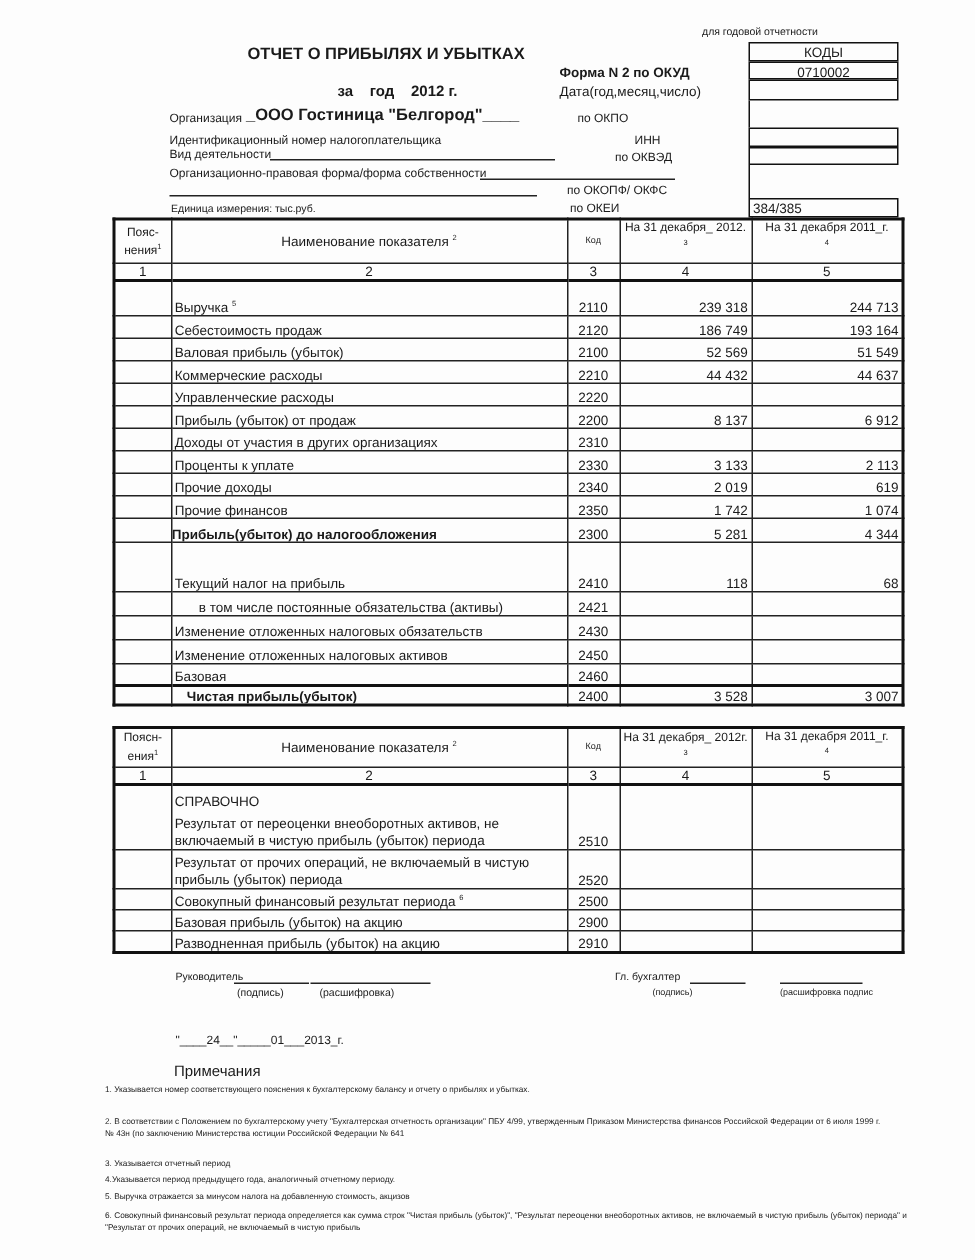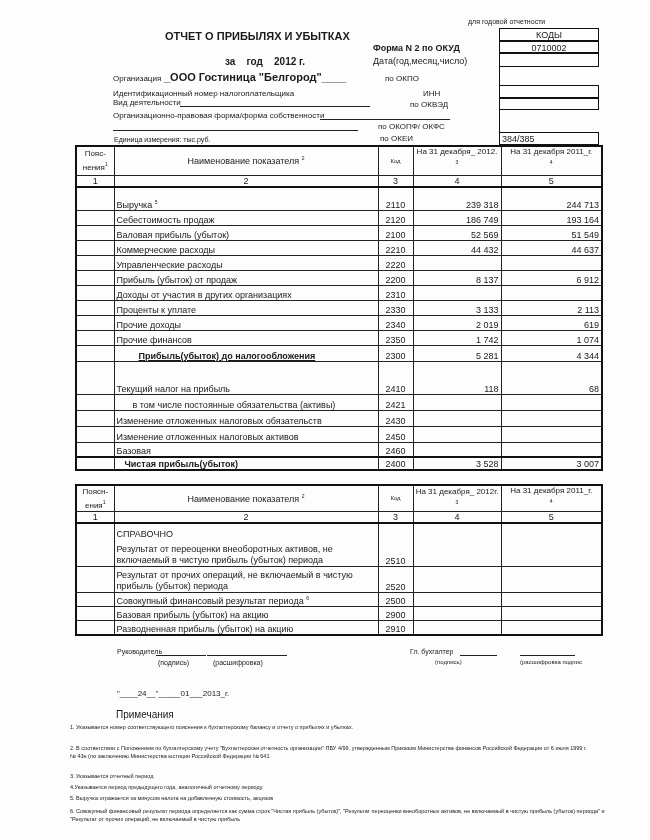--- a/index.html
+++ b/index.html
@@ -157,21 +157,21 @@
   </tr>
   <tr style="height:15px;">
     <td></td>
     <td class="name">Прочие финансов</td>
     <td class="code">2350</td>
     <td class="num">1 742</td>
     <td class="num">1 074</td>
   </tr>
   <tr style="height:16px;">
     <td></td>
-    <td class="name bold" style="padding-left:24px;text-decoration:underline;">Прибыль(убыток) до налогообложения</td>
+    <td class="name bold" style="padding-left:0;">Прибыль(убыток) до налогообложения</td>
     <td class="code">2300</td>
     <td class="num">5 281</td>
     <td class="num">4 344</td>
   </tr>
   <tr style="height:33px;">
     <td></td>
     <td class="name">Текущий налог на прибыль</td>
     <td class="code">2410</td>
     <td class="num">118</td>
     <td class="num">68</td>

